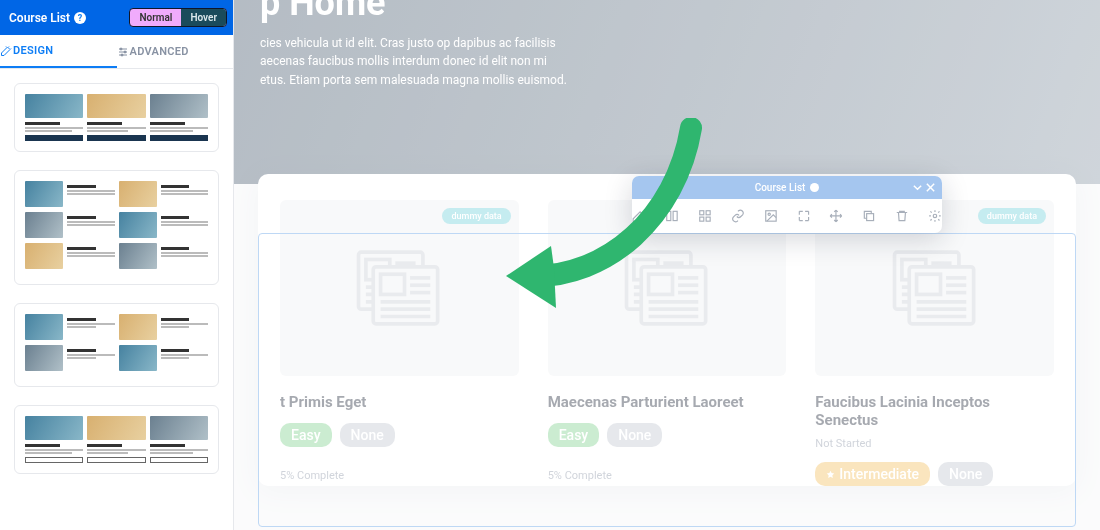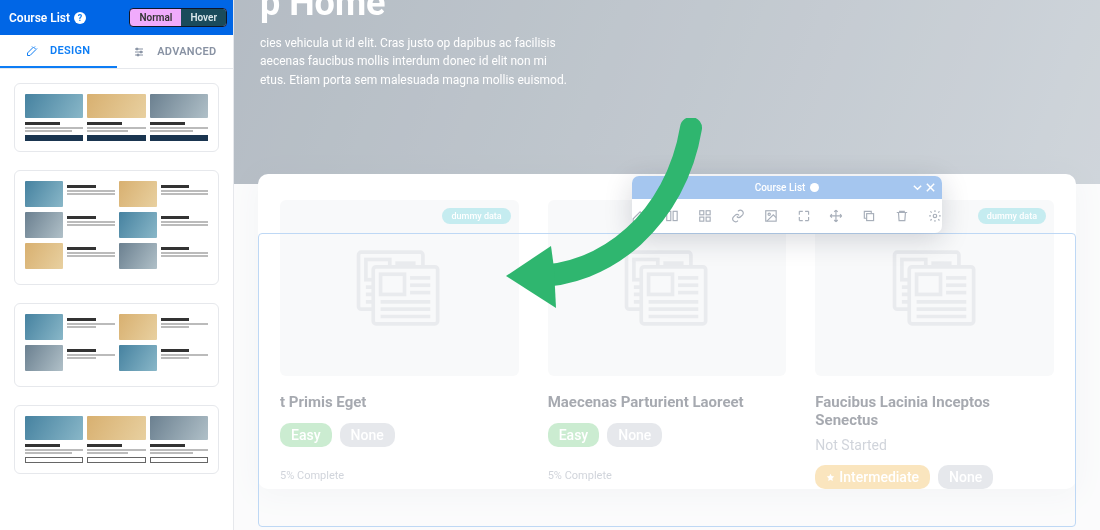--- a/index.html
+++ b/index.html
@@ -8,21 +8,21 @@
 
 
 .sidebar{width:234px;min-width:234px;background:#fff;height:100%;display:flex;flex-direction:column;border-right:1px solid #e6e8ec}
 .sb-header{height:35px;background:#0066e6;display:flex;align-items:center;padding:0 6px;color:#fff;font-size:12px;font-weight:600}
 .sb-title-wrap{display:flex;align-items:center;gap:4px;padding-left:3px}
 .sb-help{width:12px;height:12px;border-radius:50%;background:#fff;color:#0d7df5;font-size:9px;display:flex;align-items:center;justify-content:center;font-weight:700}
 .sb-toggle{margin-left:auto;display:flex;border:1px solid #0f172a;border-radius:4px;overflow:hidden;background:#f0abfc}
 .sb-tg{font-size:10px;padding:3px 9px;cursor:pointer;color:#333}
 .sb-tg.dark{background:#1a4b5c;color:#dce8ec}
 .sb-tabs{display:flex;height:34px;border-bottom:1px solid #e6e8ec}
-.sb-tab{flex:1;display:flex;align-items:center;justify-content:center;gap:12px;font-size:11px;font-weight:600;color:#8892a3;cursor:pointer;letter-spacing:.3px}
+.sb-tab{flex:1;display:flex;align-items:center;gap:1px;font-size:11px;font-weight:600;color:#8892a3;cursor:pointer;letter-spacing:.3px}
 .sb-tab.active{color:#0d7df5;border-bottom:2px solid #0d7df5}
 .sb-scroll{flex:1;overflow-y:auto;padding:14px}
 .tpl{border:1px solid #e6e8ec;border-radius:6px;padding:10px;margin-bottom:18px;cursor:pointer;background:#fff}
 .tpl-body{background:#fff}
 
 
 .row3{display:flex;gap:4px}
 .row2{display:flex;gap:4px}
 .mini{flex:1}
 .mimg{width:100%;height:24px;background:linear-gradient(120deg,#4682a0,#89b7c8);border-radius:1px;display:block}
@@ -45,21 +45,21 @@
 .hero p{font-size:12px;line-height:1.55;max-width:430px;position:relative;margin-top:10px}
 
 .content{background:#fff;border-radius:10px;margin:-10px 24px 0 24px;padding:26px 22px 0 22px;position:relative;box-shadow:0 4px 30px rgba(30,40,60,.07)}
 .grid{display:flex;gap:29px}
 .card{flex:1;position:relative}
 .badge{position:absolute;right:8px;top:8px;background:#7fd4dd;color:#fff;font-size:9px;padding:3px 9px;border-radius:9px;font-weight:500}
 .thumb{height:176px;background:#f0f1f3;border-radius:6px;display:flex;align-items:center;justify-content:center}
 .ph{width:92px;height:78px}
 .ph svg{width:100%;height:100%}
 .cardtitle{font-size:15px;font-weight:700;color:#3b4250;margin-top:17px}
-.sub{font-size:14px;color:#98a0af;margin-top:8px}
+.sub{font-size:11px;color:#98a0af;margin-top:8px}
 .pills{display:flex;gap:8px;margin-top:12px}
 .pill{font-size:14px;padding:4px 11px;border-radius:10px;color:#fff;display:flex;align-items:center;gap:4px;font-weight:500}
 .pill.easy{background:#8dd69a}
 .pill.none{background:#c7ccd5}
 .pill.int{background:#f3c56f}
 .progress{font-size:11px;color:#98a0af;margin-top:22px}
 
 
 .sel{position:absolute;border:1.5px solid #6fa8e8;border-radius:4px;pointer-events:none}
 

